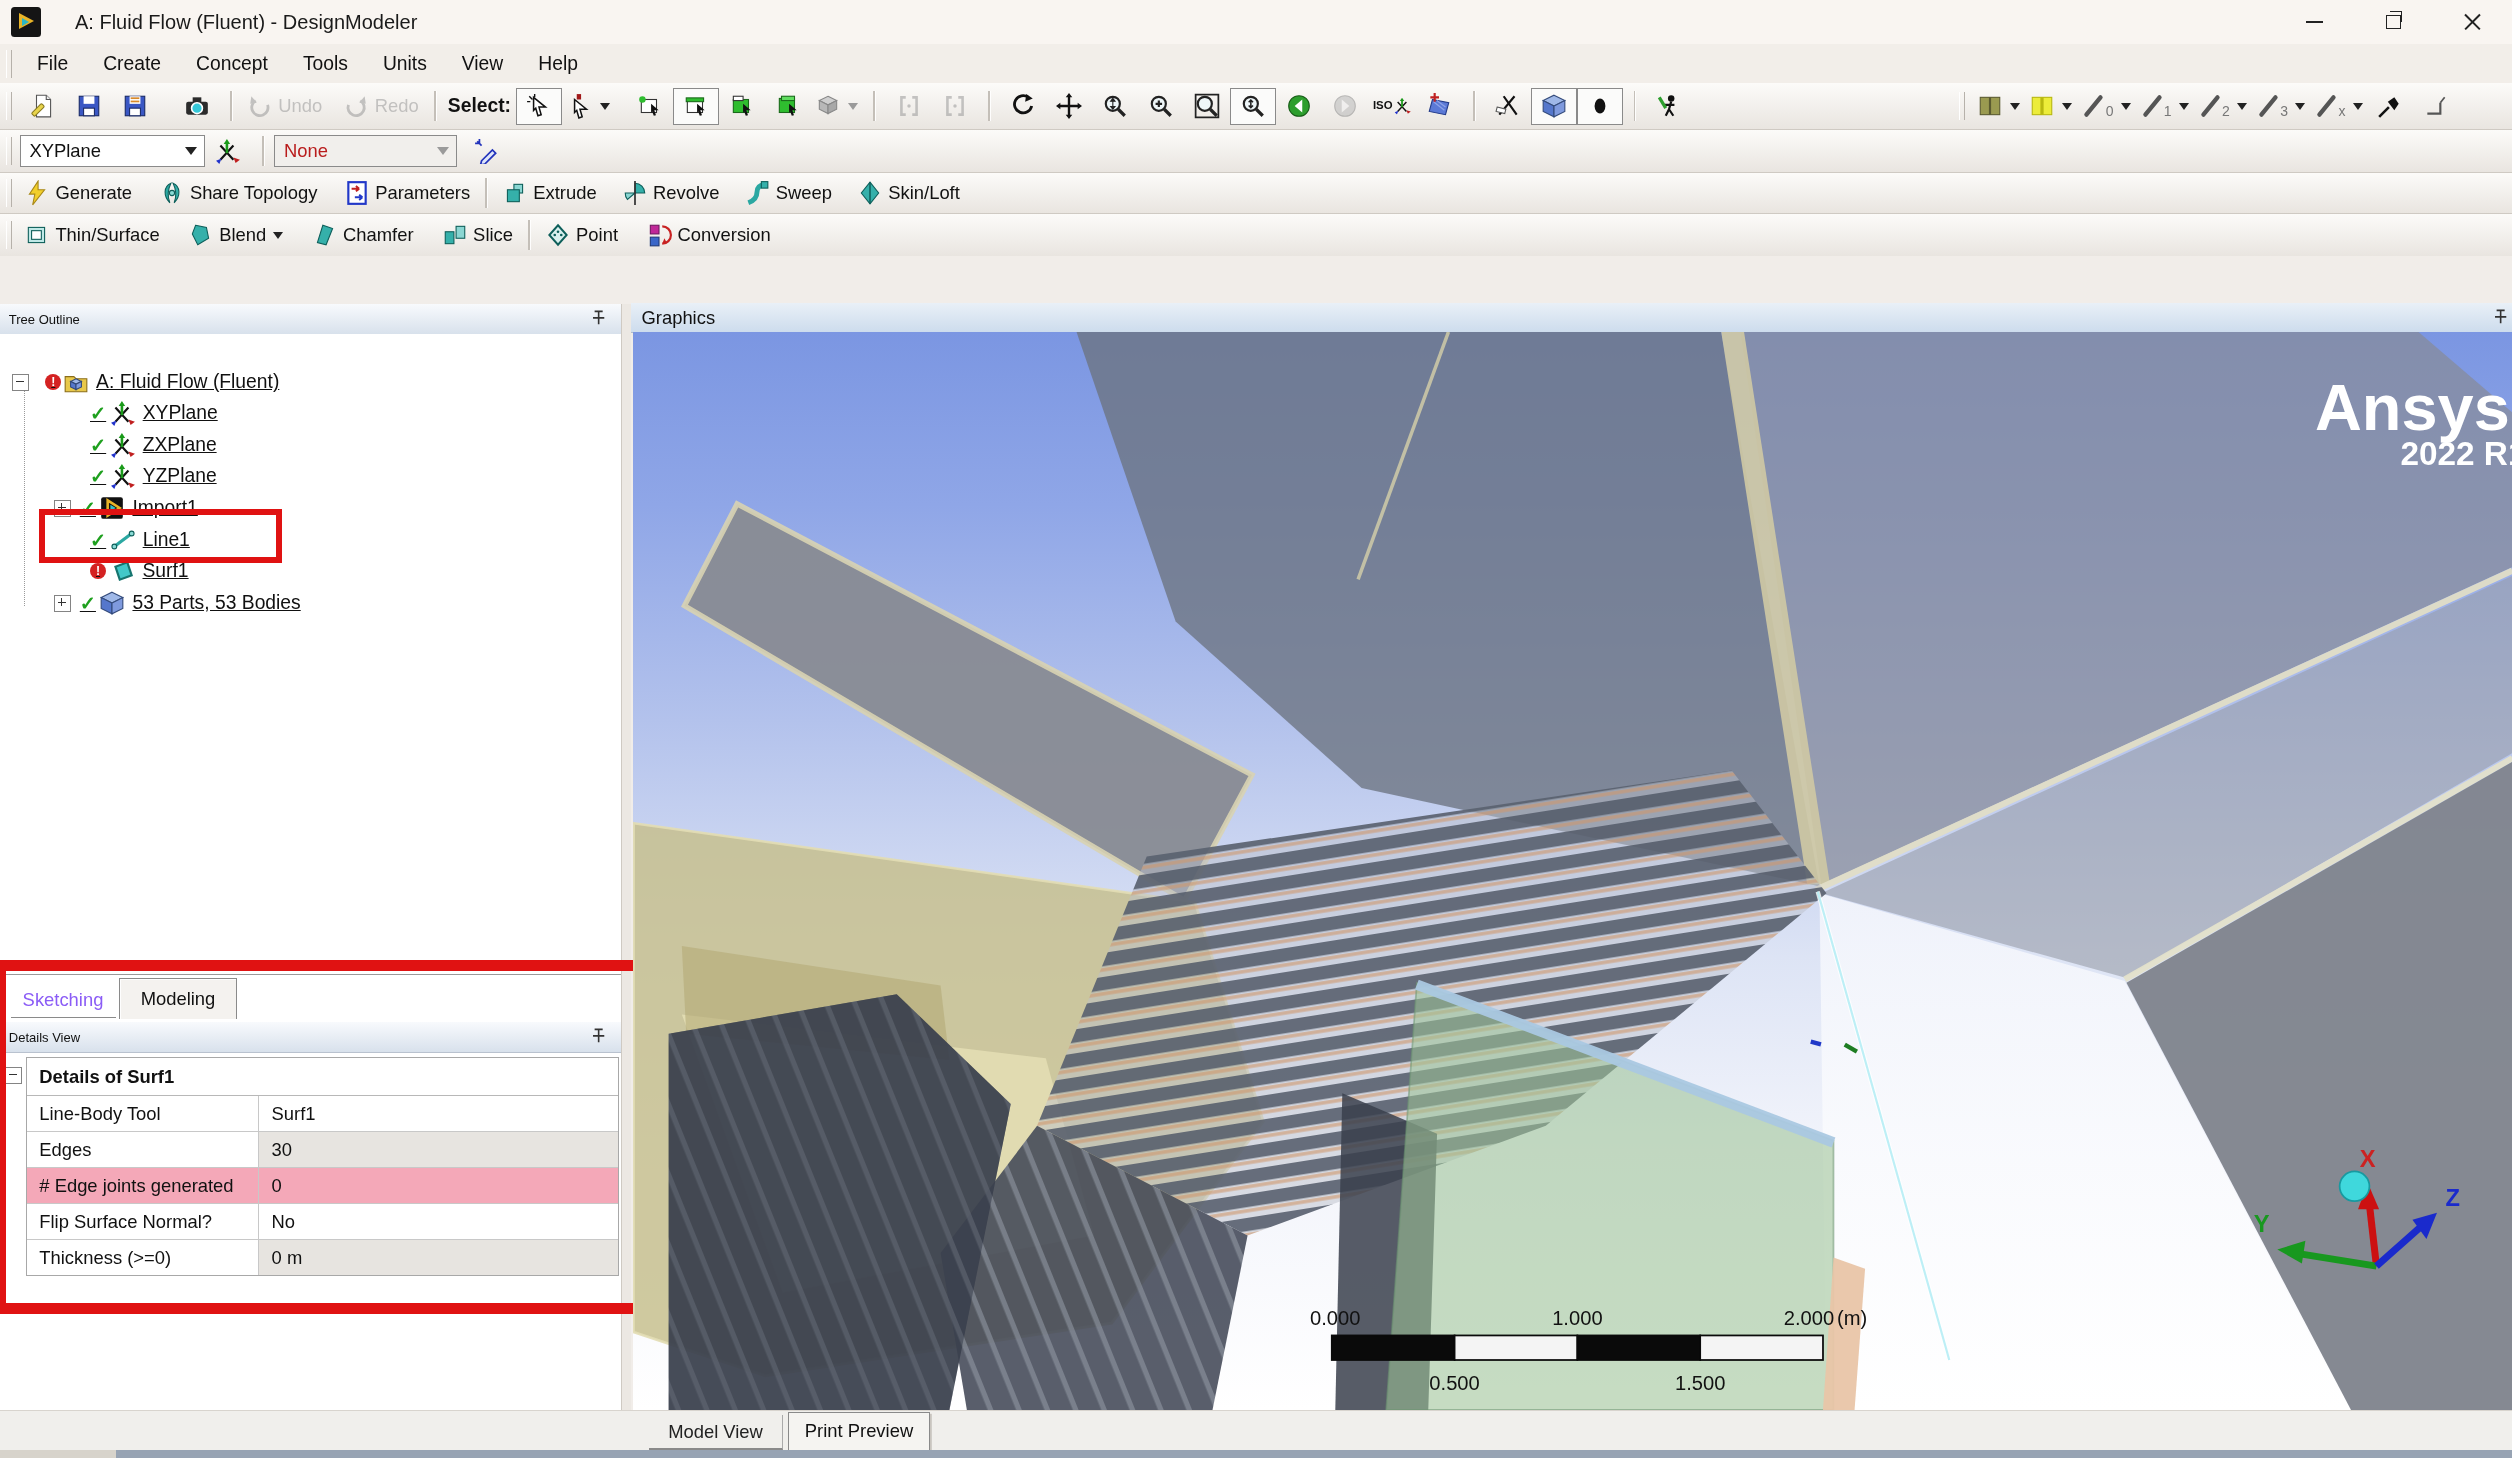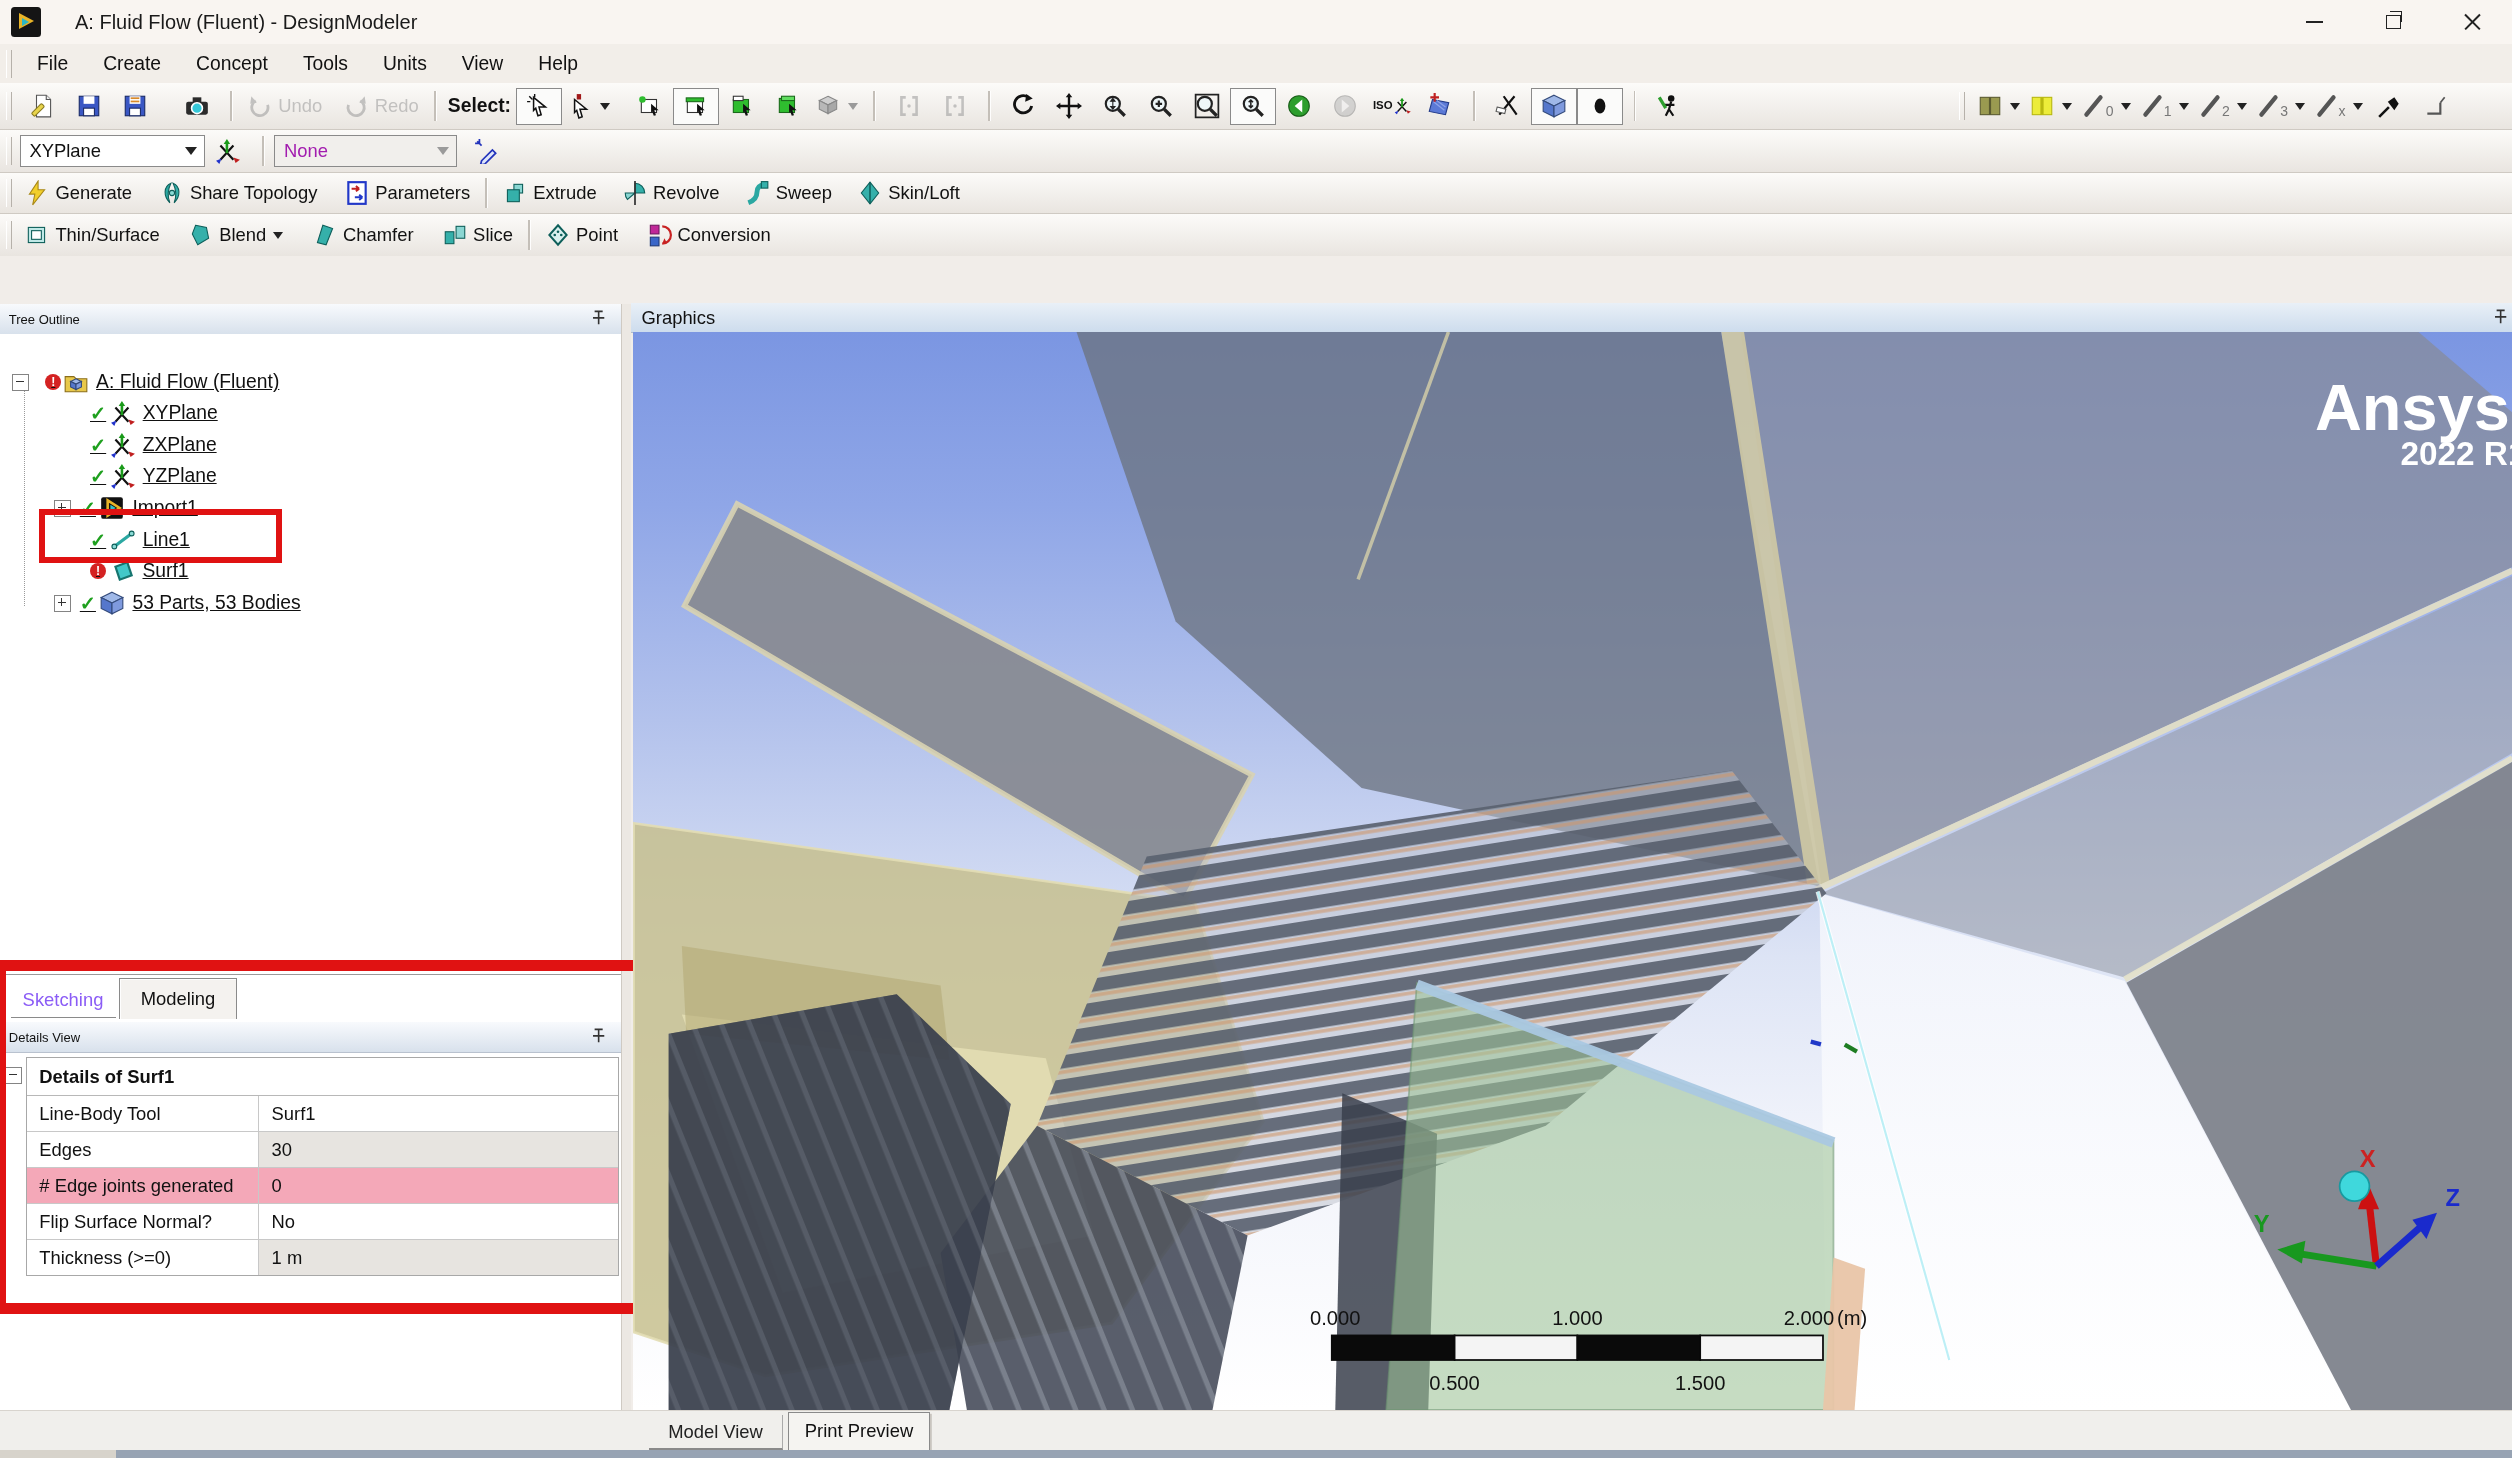--- a/index.html
+++ b/index.html
@@ -32,21 +32,21 @@
   .tbtn svg{width:26px;height:26px;}
   .tbtn.pressed{border:0.9px solid #8a8a8a;background:#fbfbfa;}
   .tbtn.disabled{opacity:.55;}
   .tlabel{font-size:18.4px;white-space:nowrap;}
   .tlabel.gray{color:#9a9a9a;}
   .boldlabel{font-weight:bold;font-size:19.3px;margin:0 5.3px 0 1.8px;white-space:nowrap;}
   .ddarrow{width:0;height:0;border-left:5.3px solid transparent;border-right:5.3px solid transparent;border-top:7px solid #222;margin-left:1.8px;}
   .ddarrow.gray{border-top-color:#9a9a9a;}
   .combo{height:30px;background:#fff;border:0.9px solid #8a8a8a;display:flex;align-items:center;font-size:18.4px;padding-left:8.8px;}
   .combo .carr{margin-left:auto;margin-right:7px;width:0;height:0;border-left:6.1px solid transparent;border-right:6.1px solid transparent;border-top:8px solid #222;}
-  .combo.disabled{background:#f1efec;color:#a21caf;}
+  .combo.disabled{background:#f1efec;color:#b91c1c;}
   .combo.disabled .carr{border-top-color:#9a9a9a;}
   .edgenum{font-size:14px;color:#777;margin-left:-7px;margin-top:10.5px;}
   
   .leftpanel{left:0;top:304px;width:621px;height:1106px;background:#fff;border-right:0.9px solid #cfcac3;}
   .panelhdr{position:absolute;left:0;width:100%;height:30px;background:linear-gradient(#f8fafd,#d8e1ec);border-bottom:0.9px solid #b9c2cf;display:flex;align-items:center;font-size:13px;}
   .panelhdr .ph-title{margin-left:8.8px;}
   .pinbtn{margin-left:auto;margin-right:12.3px;width:19.3px;height:19.3px;}
   .treearea{position:absolute;left:0;top:30px;width:100%;height:628px;background:#fff;overflow:hidden;}
   .vline{position:absolute;left:24px;top:51px;height:221px;border-left:0.9px dotted #9a9a9a;}
   .trow{position:absolute;left:0;width:100%;height:32px;display:flex;align-items:center;font-size:19.3px;text-decoration:underline;}
@@ -798,21 +798,21 @@
     <div class="drow row-pink">
       <div class="dlabel"># Edge joints generated</div>
       <div class="dvalue v-pink">0</div>
     </div>
     <div class="drow">
       <div class="dlabel">Flip Surface Normal?</div>
       <div class="dvalue">No</div>
     </div>
     <div class="drow">
       <div class="dlabel">Thickness (&gt;=0)</div>
-      <div class="dvalue v-gray">1 m</div>
+      <div class="dvalue v-gray">0 m</div>
     </div>
   </div>
 
   <div class="redbox redbox1"></div>
   <div class="redbox redbox2"></div>
 </div>
 
 <div class="abs gfxhdr">
   <span class="ph-title">Graphics</span>
   <svg class="pinbtn" style="margin-right:1.8px" viewBox="0 0 22 22" width="19.3" height="19.3">

